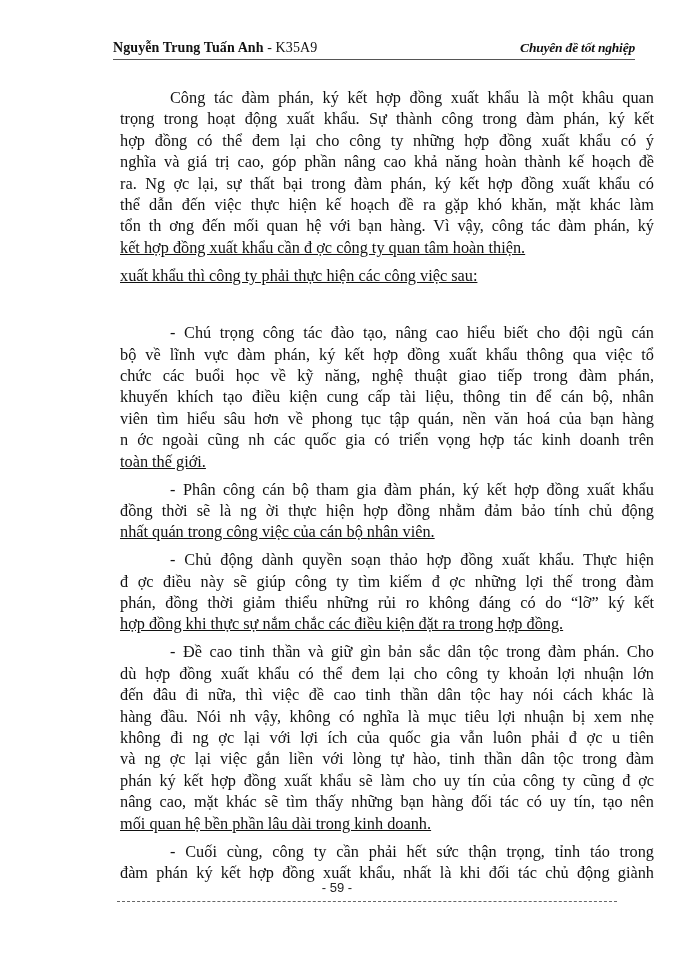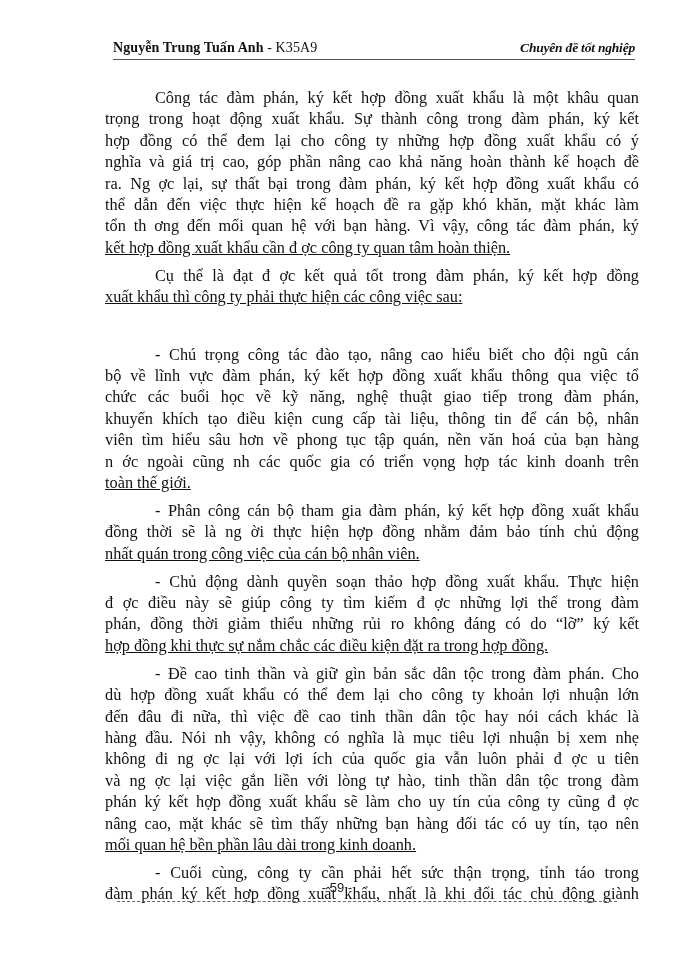--- a/index.html
+++ b/index.html
@@ -6,21 +6,21 @@
   body { width: 700px; height: 960px; position: relative; overflow: hidden;
          font-family: "Liberation Serif", "DejaVu Serif", serif; color: #111; }
   .page { position: absolute; left: 0; top: 0; width: 592px; height: 960px; background: #fff; }
   .header { position: absolute; left: 113px; top: 40px; width: 522px; height: 19px;
             border-bottom: 1.5px solid #555; }
   .header-left { position: absolute; left: 0; top: 0; font-size: 14px; font-weight: bold;
                  white-space: nowrap; letter-spacing: 0.1px; }
   .header-left .code { font-weight: normal; font-size: 14px; }
   .header-right { position: absolute; right: 0; top: 0; font-size: 13.5px; font-style: italic;
                   font-weight: bold; white-space: nowrap; letter-spacing: -0.2px; }
-  .body { position: absolute; left: 105px; top: 87px; width: 534px; font-size: 16.3px;
+  .body { position: absolute; left: 120px; top: 87px; width: 534px; font-size: 16.3px;
           line-height: 21.4px; }
   .para { margin: 0 0 6.5px 0; text-align: justify; text-indent: 50px; }
   .line { display: block; text-align: justify; text-align-last: justify; white-space: nowrap; }
   .line.last { text-align-last: left; text-decoration: underline; }
   .line.first { padding-left: 50px; }
   .footer-line { position: absolute; left: 117px; top: 901px; width: 500px; height: 0;
                  border-top: 1.5px dashed #666; }
   .page-number { position: absolute; left: 117px; top: 880px; width: 440px; text-align: center;
                  font-family: "Liberation Sans", "DejaVu Sans", sans-serif; font-size: 13px; color: #222; }
 </style>
@@ -41,21 +41,20 @@
         <span class="line first">Công tác đàm phán, ký kết hợp đồng xuất khẩu là một khâu quan</span>
         <span class="line">trọng trong hoạt động xuất khẩu. Sự thành công trong đàm phán, ký kết</span>
         <span class="line">hợp đồng có thể đem lại cho công ty những hợp đồng xuất khẩu có ý</span>
         <span class="line">nghĩa và giá trị cao, góp phần nâng cao khả năng hoàn thành kế hoạch đề</span>
         <span class="line">ra. Ng ợc lại, sự thất bại trong đàm phán, ký kết hợp đồng xuất khẩu có</span>
         <span class="line">thể dẫn đến việc thực hiện kế hoạch đề ra gặp khó khăn, mặt khác làm</span>
         <span class="line">tổn th ơng đến mối quan hệ với bạn hàng. Vì vậy, công tác đàm phán, ký</span>
         <span class="line last">kết hợp đồng xuất khẩu cần đ ợc công ty quan tâm hoàn thiện.</span>
       </div>
       <div class="para" style="text-indent: 0px;">
-        <span class="line first">Cụ thể là đạt đ ợc kết quả tốt trong đàm phán, ký kết hợp đồng</span>
         <span class="line last">xuất khẩu thì công ty phải thực hiện các công việc sau:</span>
       </div>
       <div class="para" style="text-indent: 0px; margin-top: 36px;">
         <span class="line first">- Chú trọng công tác đào tạo, nâng cao hiểu biết cho đội ngũ cán</span>
         <span class="line">bộ về lĩnh vực đàm phán, ký kết hợp đồng xuất khẩu thông qua việc tổ</span>
         <span class="line">chức các buổi học về kỹ năng, nghệ thuật giao tiếp trong đàm phán,</span>
         <span class="line">khuyến khích tạo điều kiện cung cấp tài liệu, thông tin để cán bộ, nhân</span>
         <span class="line">viên tìm hiểu sâu hơn về phong tục tập quán, nền văn hoá của bạn hàng</span>
         <span class="line">n ớc ngoài cũng nh  các quốc gia có triển vọng hợp tác kinh doanh trên</span>
         <span class="line last">toàn thế giới.</span>

